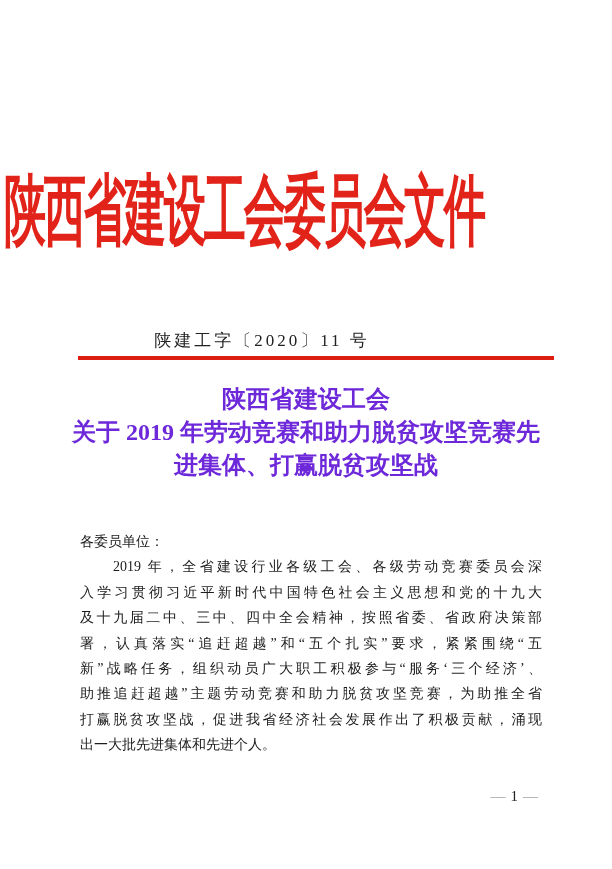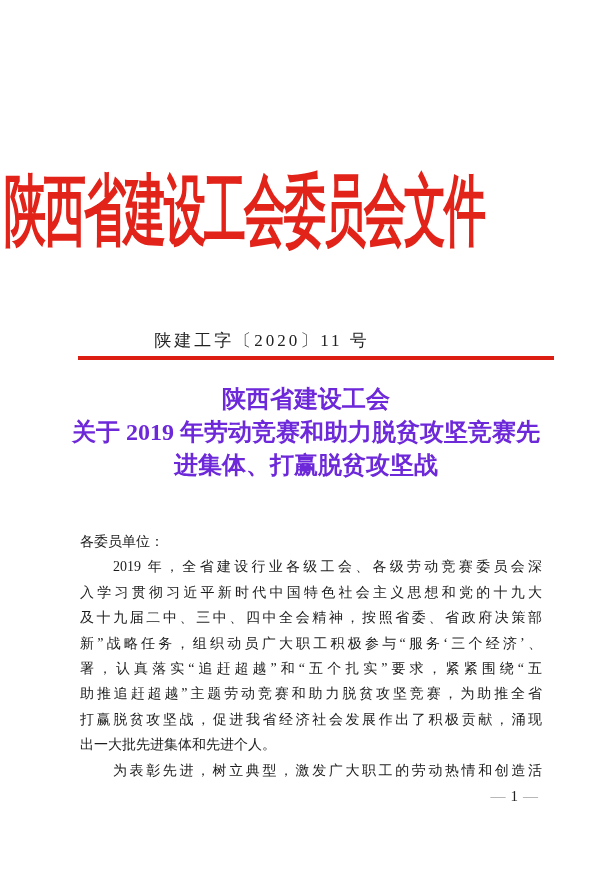--- a/index.html
+++ b/index.html
@@ -122,25 +122,24 @@
     <div>陕西省建设工会</div>
     <div>关于 2019 年劳动竞赛和助力脱贫攻坚竞赛先</div>
     <div>进集体、打赢脱贫攻坚战</div>
   </div>
 
   <div class="body-text">
     <div class="body-line">各委员单位：</div>
     <div class="body-line fill indent">2019 年，全省建设行业各级工会、各级劳动竞赛委员会深</div>
     <div class="body-line fill">入学习贯彻习近平新时代中国特色社会主义思想和党的十九大</div>
     <div class="body-line fill">及十九届二中、三中、四中全会精神，按照省委、省政府决策部</div>
+    <div class="body-line fill">署，认真落实“追赶超越”和“五个扎实”要求，紧紧围绕“五</div>
     <div class="body-line fill">新”战略任务，组织动员广大职工积极参与“服务‘三个经济’、</div>
-    <div class="body-line fill">署，认真落实“追赶超越”和“五个扎实”要求，紧紧围绕“五</div>
     <div class="body-line fill">助推追赶超越”主题劳动竞赛和助力脱贫攻坚竞赛，为助推全省</div>
     <div class="body-line fill">打赢脱贫攻坚战，促进我省经济社会发展作出了积极贡献，涌现</div>
     <div class="body-line">出一大批先进集体和先进个人。</div>
-    <div class="body-line fill indent">为表彰先进，树立典型，激发广大职工的劳动热情和创造活</div>
   </div>
 
   <div class="page-footer">
     <span class="footer-dash">—</span><span class="footer-num">1</span><span class="footer-dash">—</span>
   </div>
 
 </div>
 
 </body></html>

